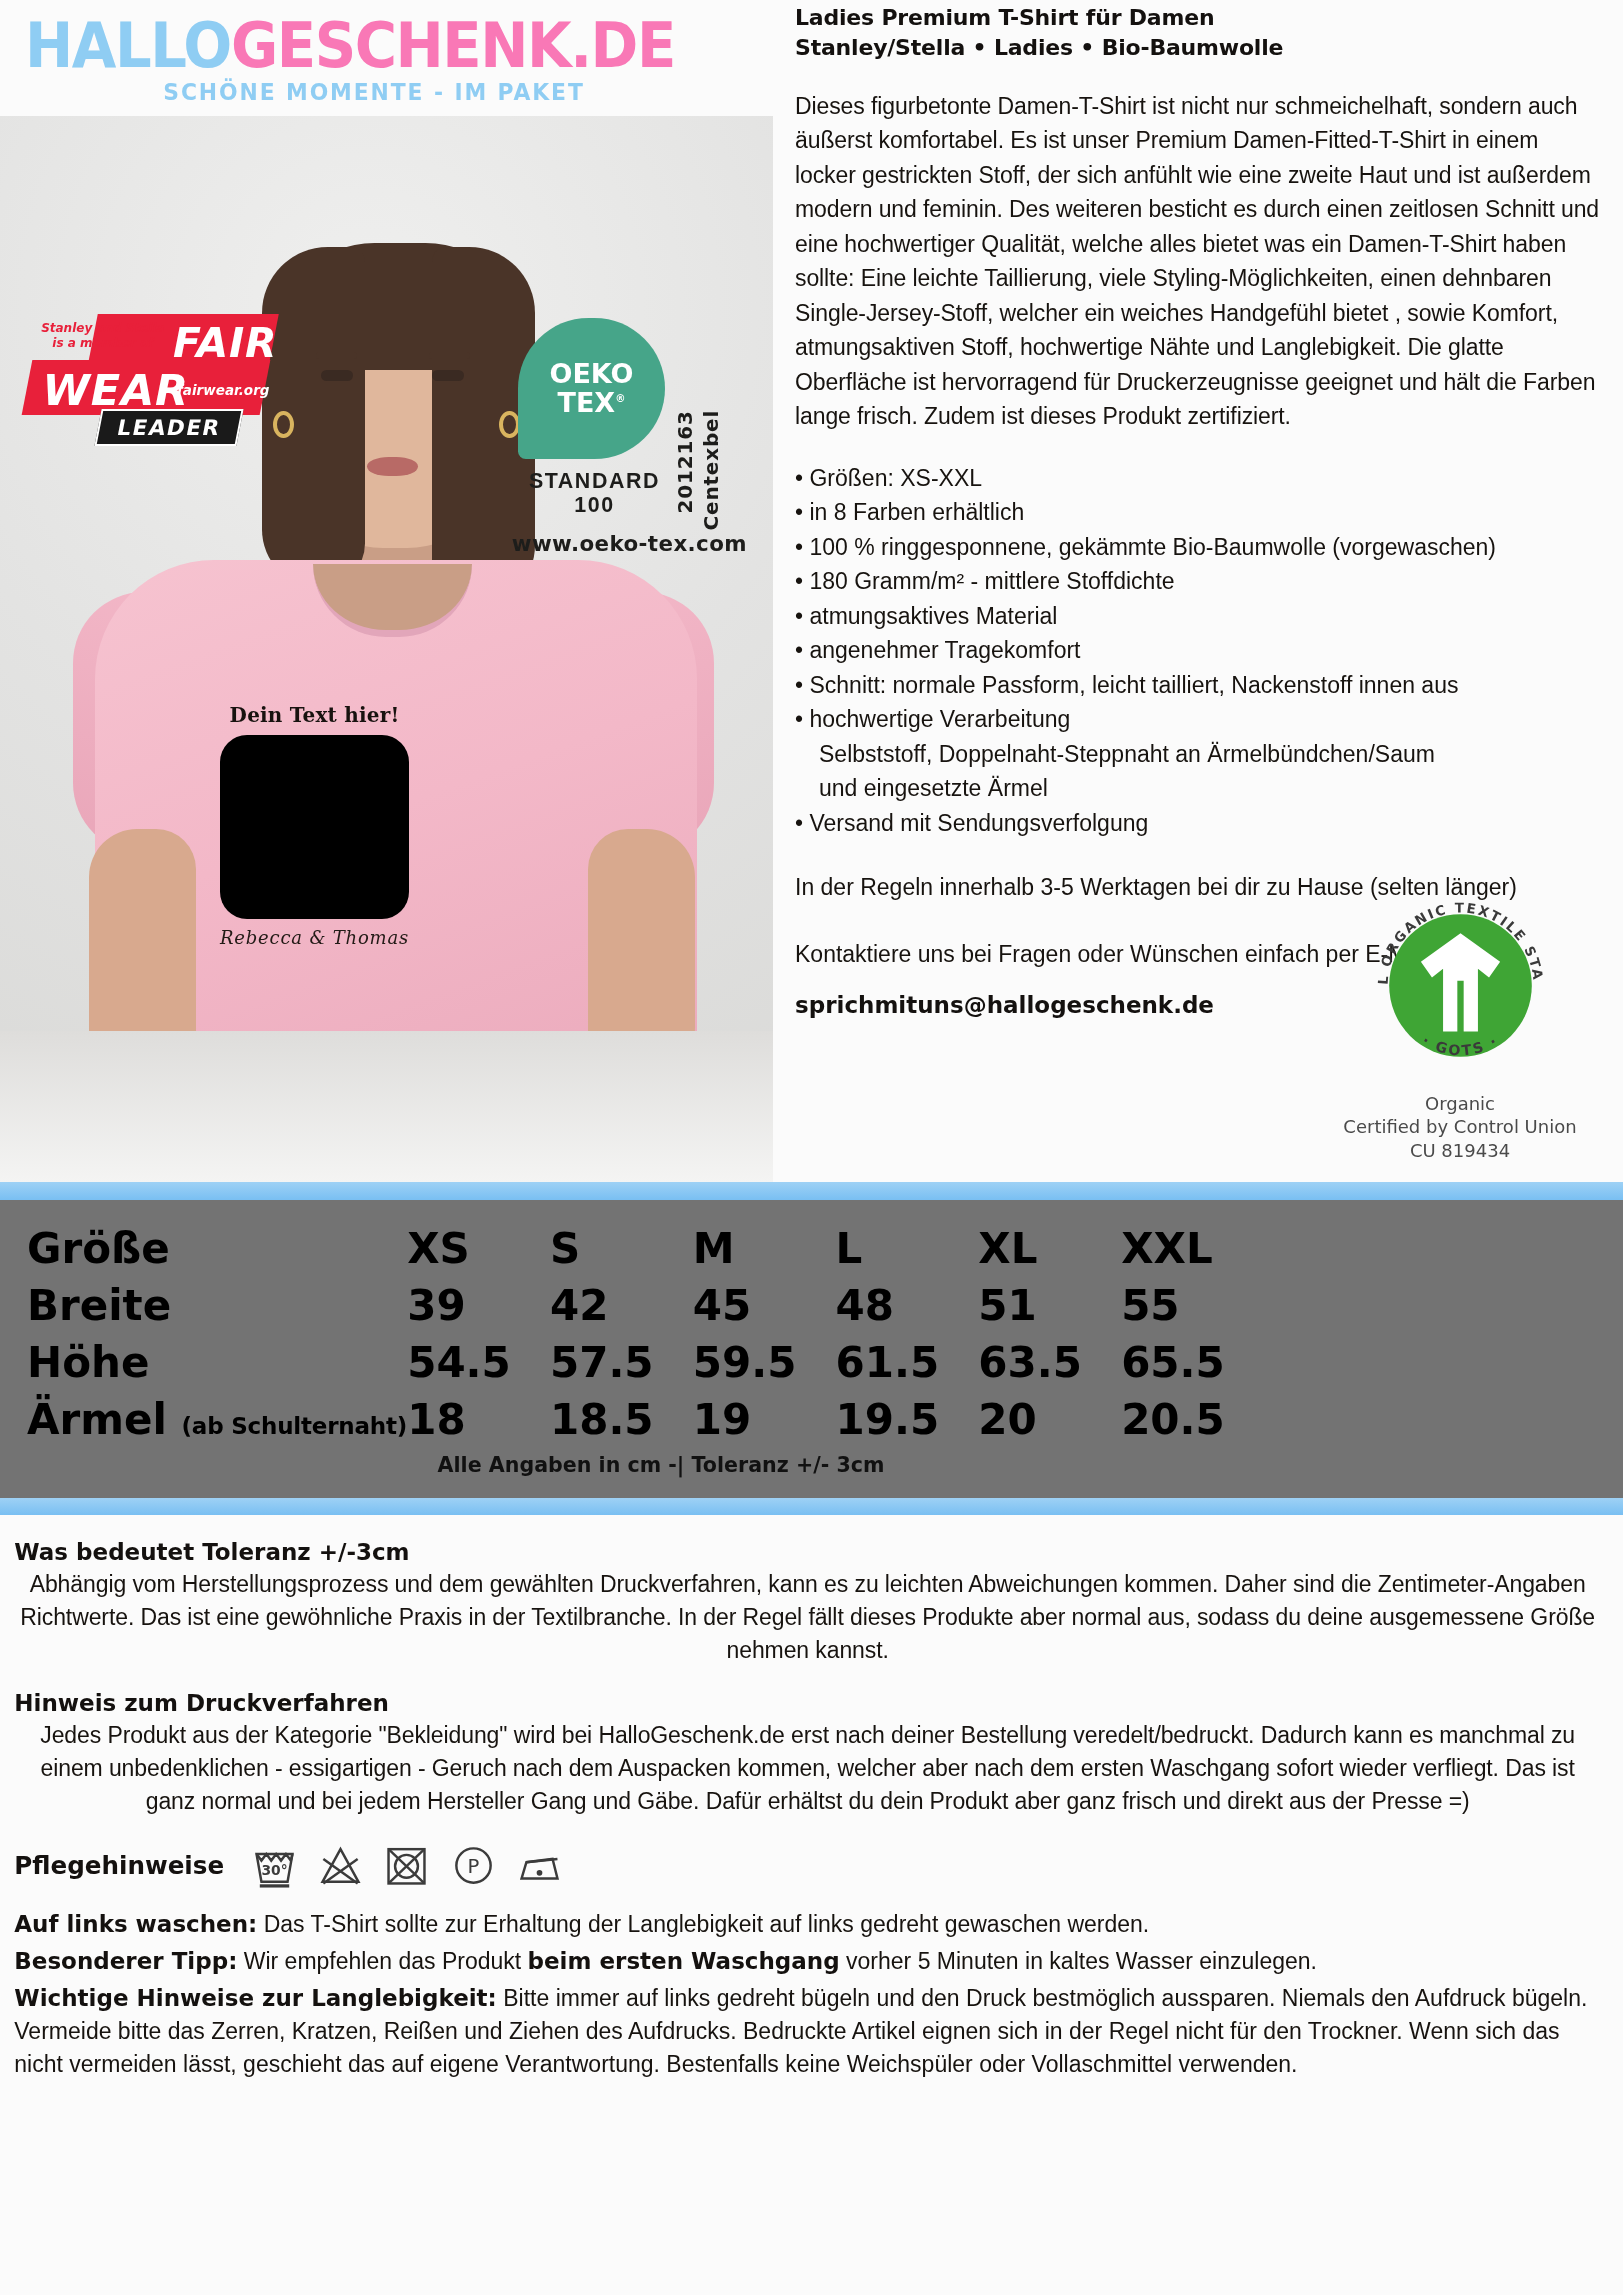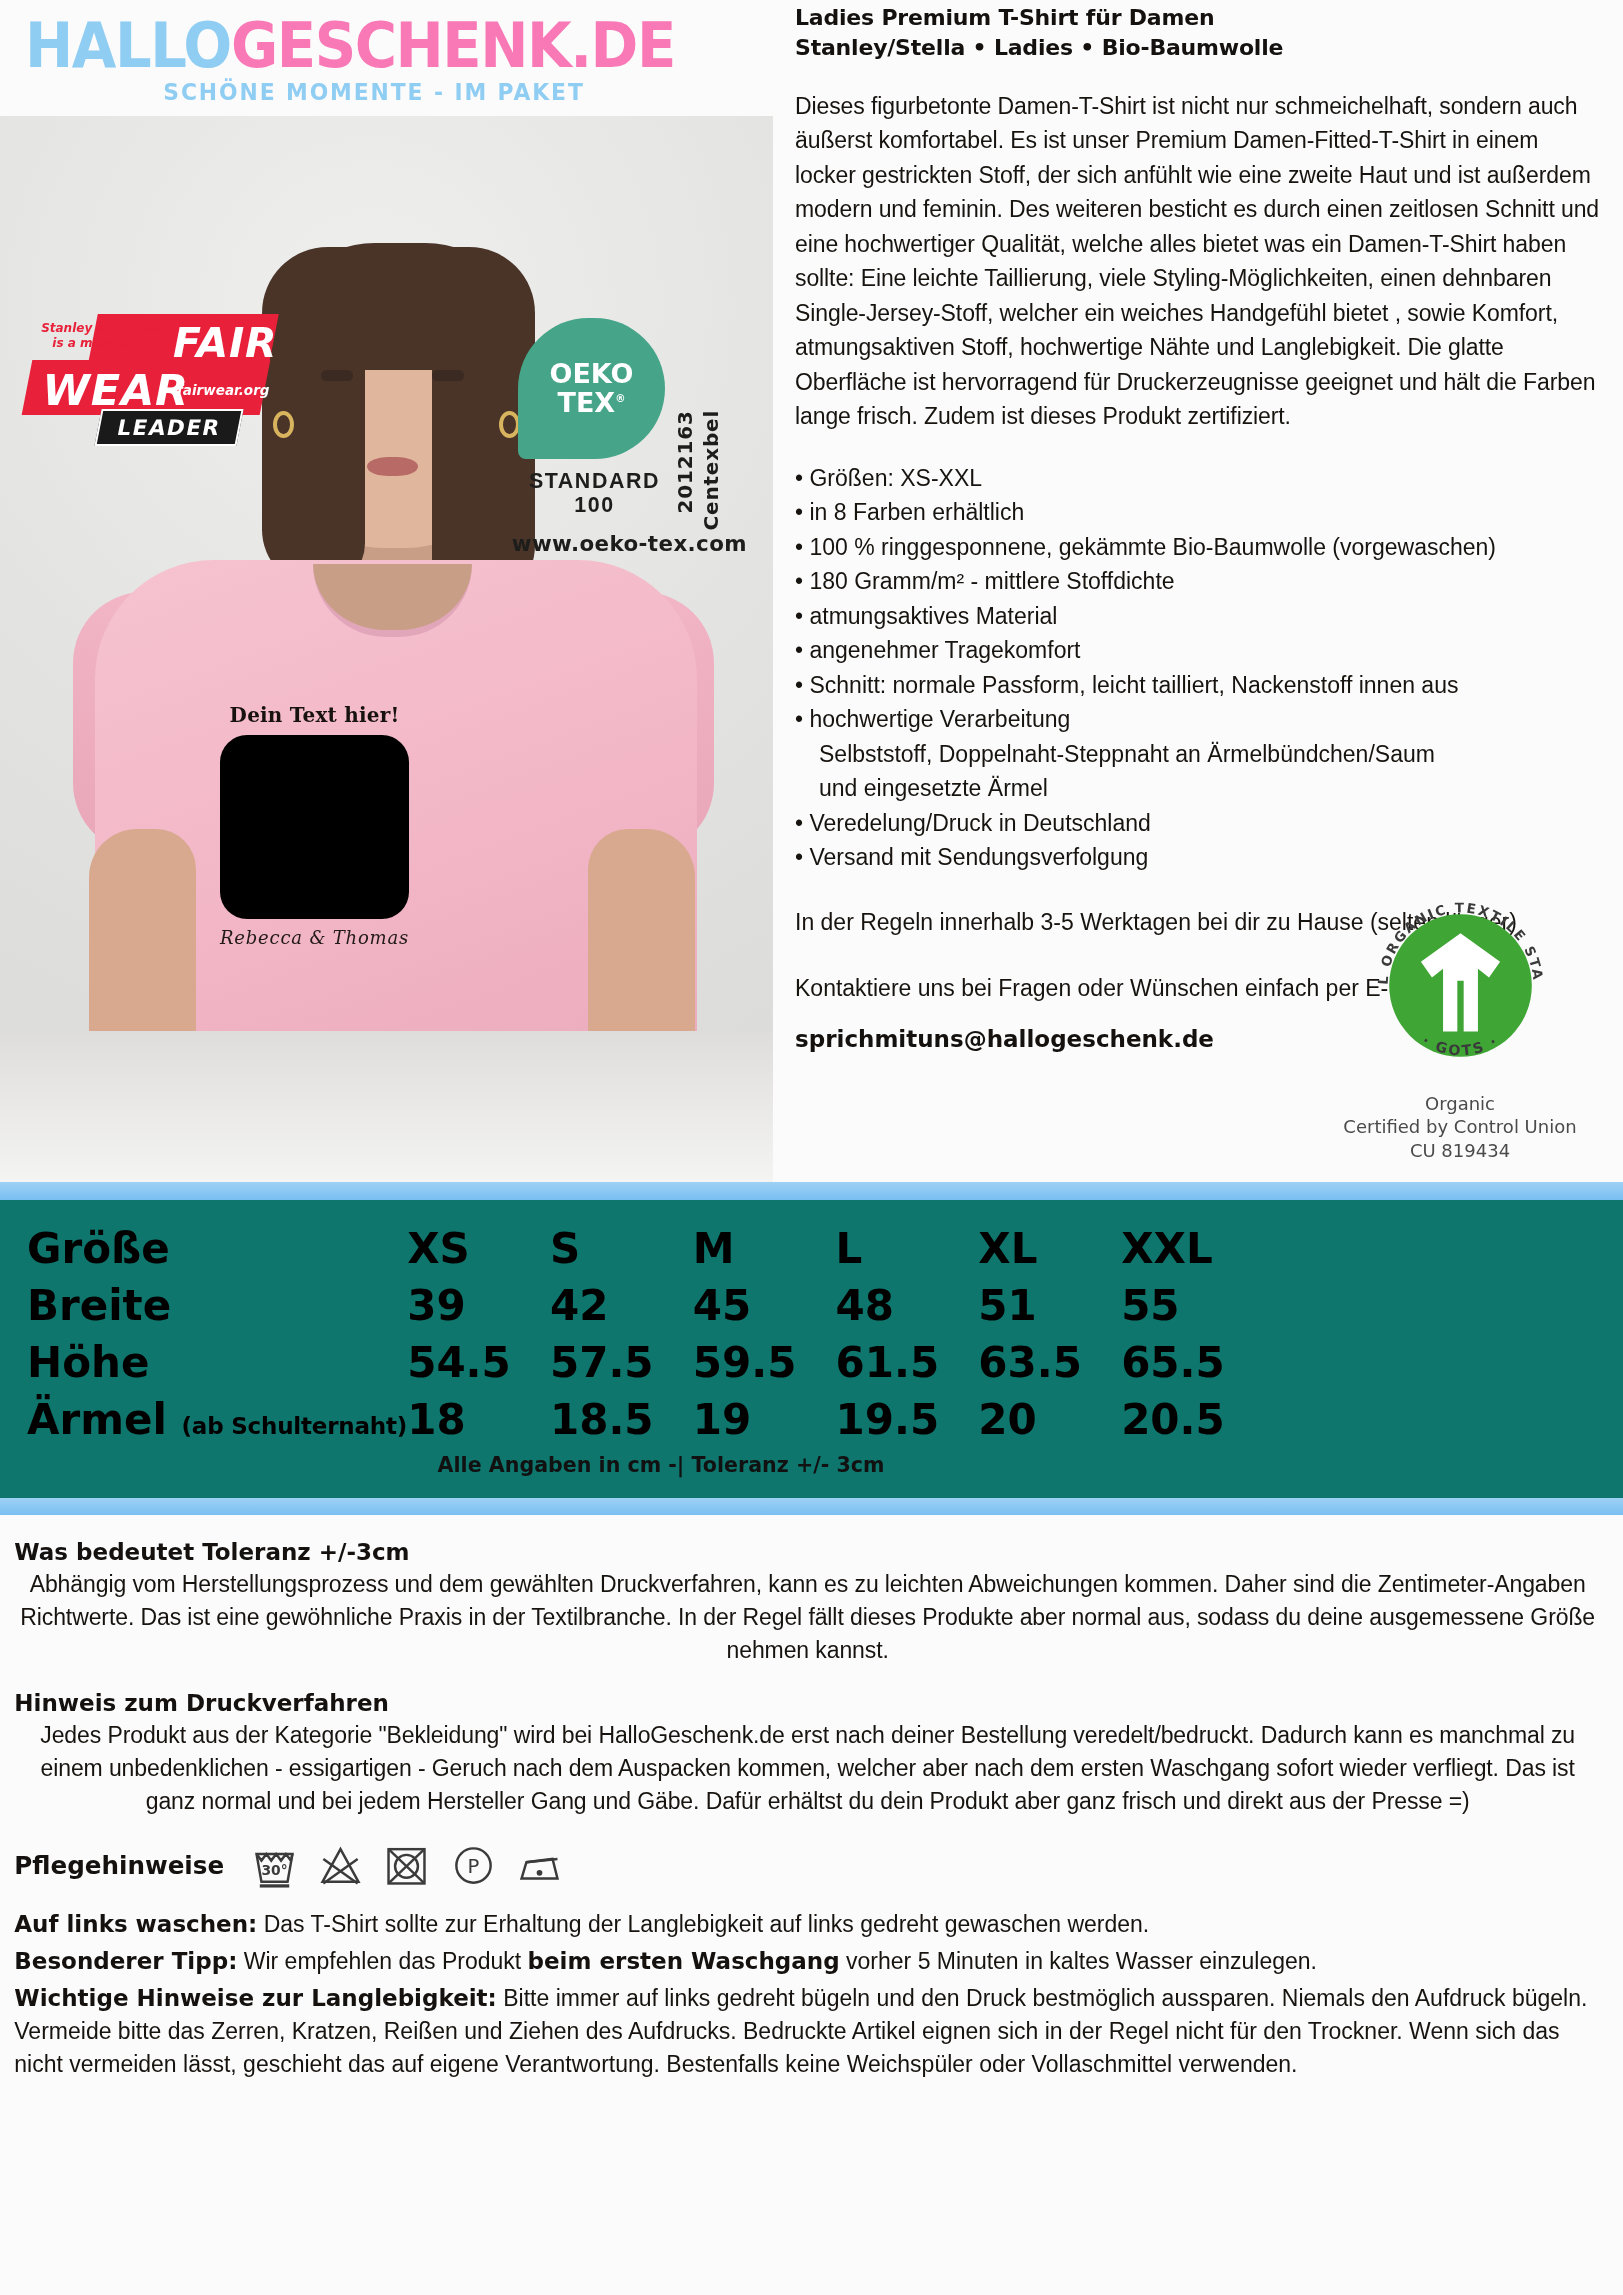--- a/index.html
+++ b/index.html
@@ -286,21 +286,21 @@
     line-height: 1.32; color: #4a4a4a;
   }
 
   
   .divider {
     width: 100%; height: 17.4px;
     background: linear-gradient(#9ed1f5, #79bff2);
   }
 
   
-  .sizes { padding: 20.6px 0 8px 0; background: #0f766e; }
+  .sizes { padding: 20.6px 0 8px 0; background: #737373; }
   table.size-table {
     border-collapse: collapse;
     width: 1237px;
     margin-left: 27px;
     font-family: "DejaVu Sans", sans-serif;
     color: #000;
   }
   table.size-table th,
   table.size-table td {
     font-weight: 700;
@@ -431,21 +431,20 @@
         <li>Größen: XS-XXL</li>
         <li>in 8 Farben erhältlich</li>
         <li>100 % ringgesponnene, gekämmte Bio-Baumwolle (vorgewaschen)</li>
         <li>180 Gramm/m² - mittlere Stoffdichte</li>
         <li>atmungsaktives Material</li>
         <li>angenehmer Tragekomfort</li>
         <li>Schnitt: normale Passform, leicht tailliert, Nackenstoff innen aus</li>
         <li>hochwertige Verarbeitung</li>
         <li class="cont">Selbststoff, Doppelnaht-Steppnaht an Ärmelbündchen/Saum</li>
         <li class="cont">und eingesetzte Ärmel</li>
-        <li>Veredelung/Druck in Deutschland</li>
         <li>Versand mit Sendungsverfolgung</li>
       </ul>
 
       <p class="ship-note">In der Regeln innerhalb 3-5 Werktagen bei dir zu Hause (selten länger)</p>
       <p class="contact-note">Kontaktiere uns bei Fragen oder Wünschen einfach per E-Mail unter:</p>
       <div class="contact-mail">sprichmituns@hallogeschenk.de</div>
 
       <div class="gots">
         <div class="gots-ring">
           <svg viewBox="0 0 236 236" width="187" height="187">

